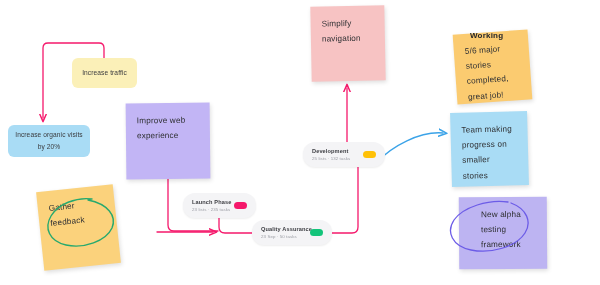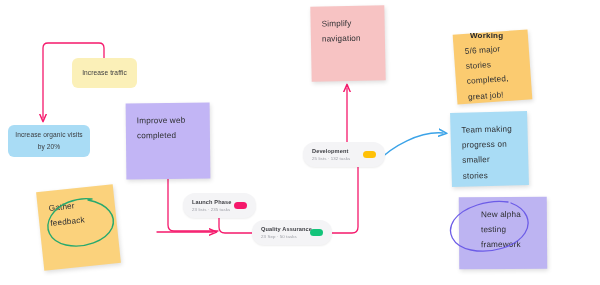--- a/index.html
+++ b/index.html
@@ -113,21 +113,21 @@
     <path d="M347,142 L347,88" fill="none" stroke="#f5186b" stroke-width="1.3" stroke-linecap="round" marker-end="url(#ar-pink)"></path>
 
     <path d="M376,163 C392,146 420,131 443,133" fill="none" stroke="#3ba3e8" stroke-width="1.4" stroke-linecap="round" marker-end="url(#ar-blue)"></path>
   </svg>
 
   <div class="note n-simplify">
     <span>Simplify navigation</span>
   </div>
 
   <div class="note n-improve">
-    <span>Improve web completed</span>
+    <span>Improve web experience</span>
   </div>
 
   <div class="note n-gather">
     <span>Gather feedback</span>
   </div>
 
   <svg class="wires" viewBox="0 0 600 285" width="600" height="285">
     <path d="M88,200 C108,204 117,216 112,228 C106,241 84,249 66,245
              C49,241 44,228 51,216 C58,204 76,197 92,199" fill="none" stroke="#27a96e" stroke-width="1.4" stroke-linecap="round"></path>
   </svg>

